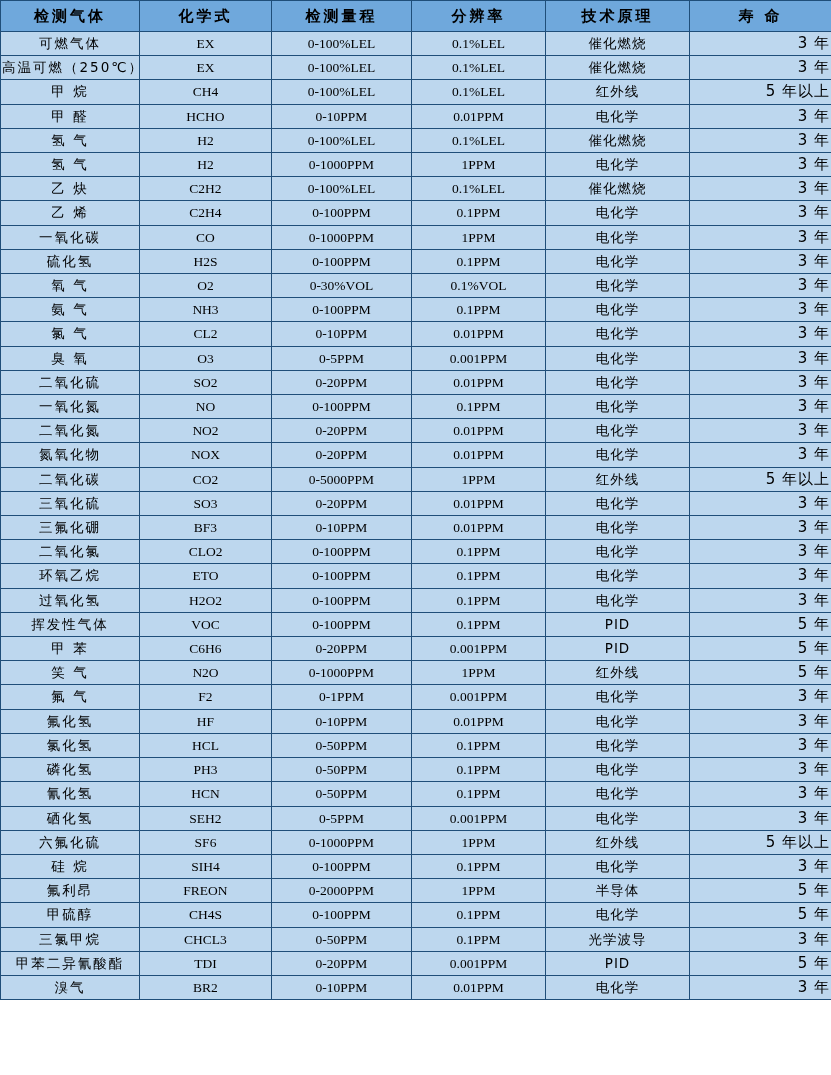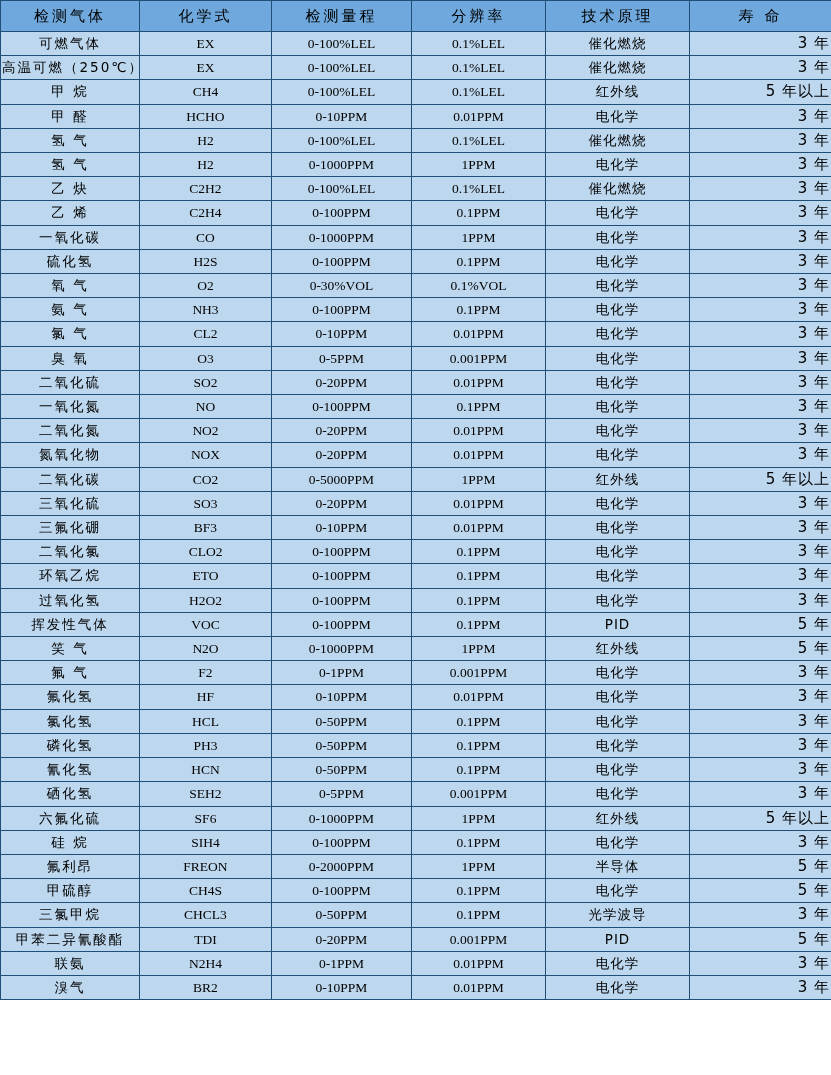--- a/index.html
+++ b/index.html
@@ -28,21 +28,21 @@
     text-align: center;
     vertical-align: middle;
     color: #000000;
     white-space: nowrap;
     overflow: hidden;
   }
   #gas-table thead th {
     background: #6fa8dc;
     height: 28px;
     font-size: 15px;
-    font-weight: normal;
+    font-weight: bold;
     letter-spacing: 3px;
     font-family: "DejaVu Sans", sans-serif;
   }
   #gas-table tbody td {
     background: #bdd7ee;
     height: 21.2px;
     line-height: 21.2px;
     font-size: 13px;
     font-family: "DejaVu Sans", sans-serif;
   }
@@ -284,20 +284,28 @@
       </tr>
       <tr>
         <td class="name">挥发性气体</td>
         <td class="formula">VOC</td>
         <td class="range">0-100PPM</td>
         <td class="res">0.1PPM</td>
         <td class="principle">PID</td>
         <td class="life">5 年</td>
       </tr>
       <tr>
+        <td class="name">甲 苯</td>
+        <td class="formula">C6H6</td>
+        <td class="range">0-20PPM</td>
+        <td class="res">0.001PPM</td>
+        <td class="principle">PID</td>
+        <td class="life">5 年</td>
+      </tr>
+      <tr>
         <td class="name">笑 气</td>
         <td class="formula">N2O</td>
         <td class="range">0-1000PPM</td>
         <td class="res">1PPM</td>
         <td class="principle">红外线</td>
         <td class="life">5 年</td>
       </tr>
       <tr>
         <td class="name">氟 气</td>
         <td class="formula">F2</td>
@@ -388,28 +396,20 @@
       </tr>
       <tr>
         <td class="name">甲苯二异氰酸酯</td>
         <td class="formula">TDI</td>
         <td class="range">0-20PPM</td>
         <td class="res">0.001PPM</td>
         <td class="principle">PID</td>
         <td class="life">5 年</td>
       </tr>
       <tr>
-        <td class="name">联氨</td>
-        <td class="formula">N2H4</td>
-        <td class="range">0-1PPM</td>
-        <td class="res">0.01PPM</td>
-        <td class="principle">电化学</td>
-        <td class="life">3 年</td>
-      </tr>
-      <tr>
         <td class="name">溴气</td>
         <td class="formula">BR2</td>
         <td class="range">0-10PPM</td>
         <td class="res">0.01PPM</td>
         <td class="principle">电化学</td>
         <td class="life">3 年</td>
       </tr>
     </tbody>
 </table>
 

